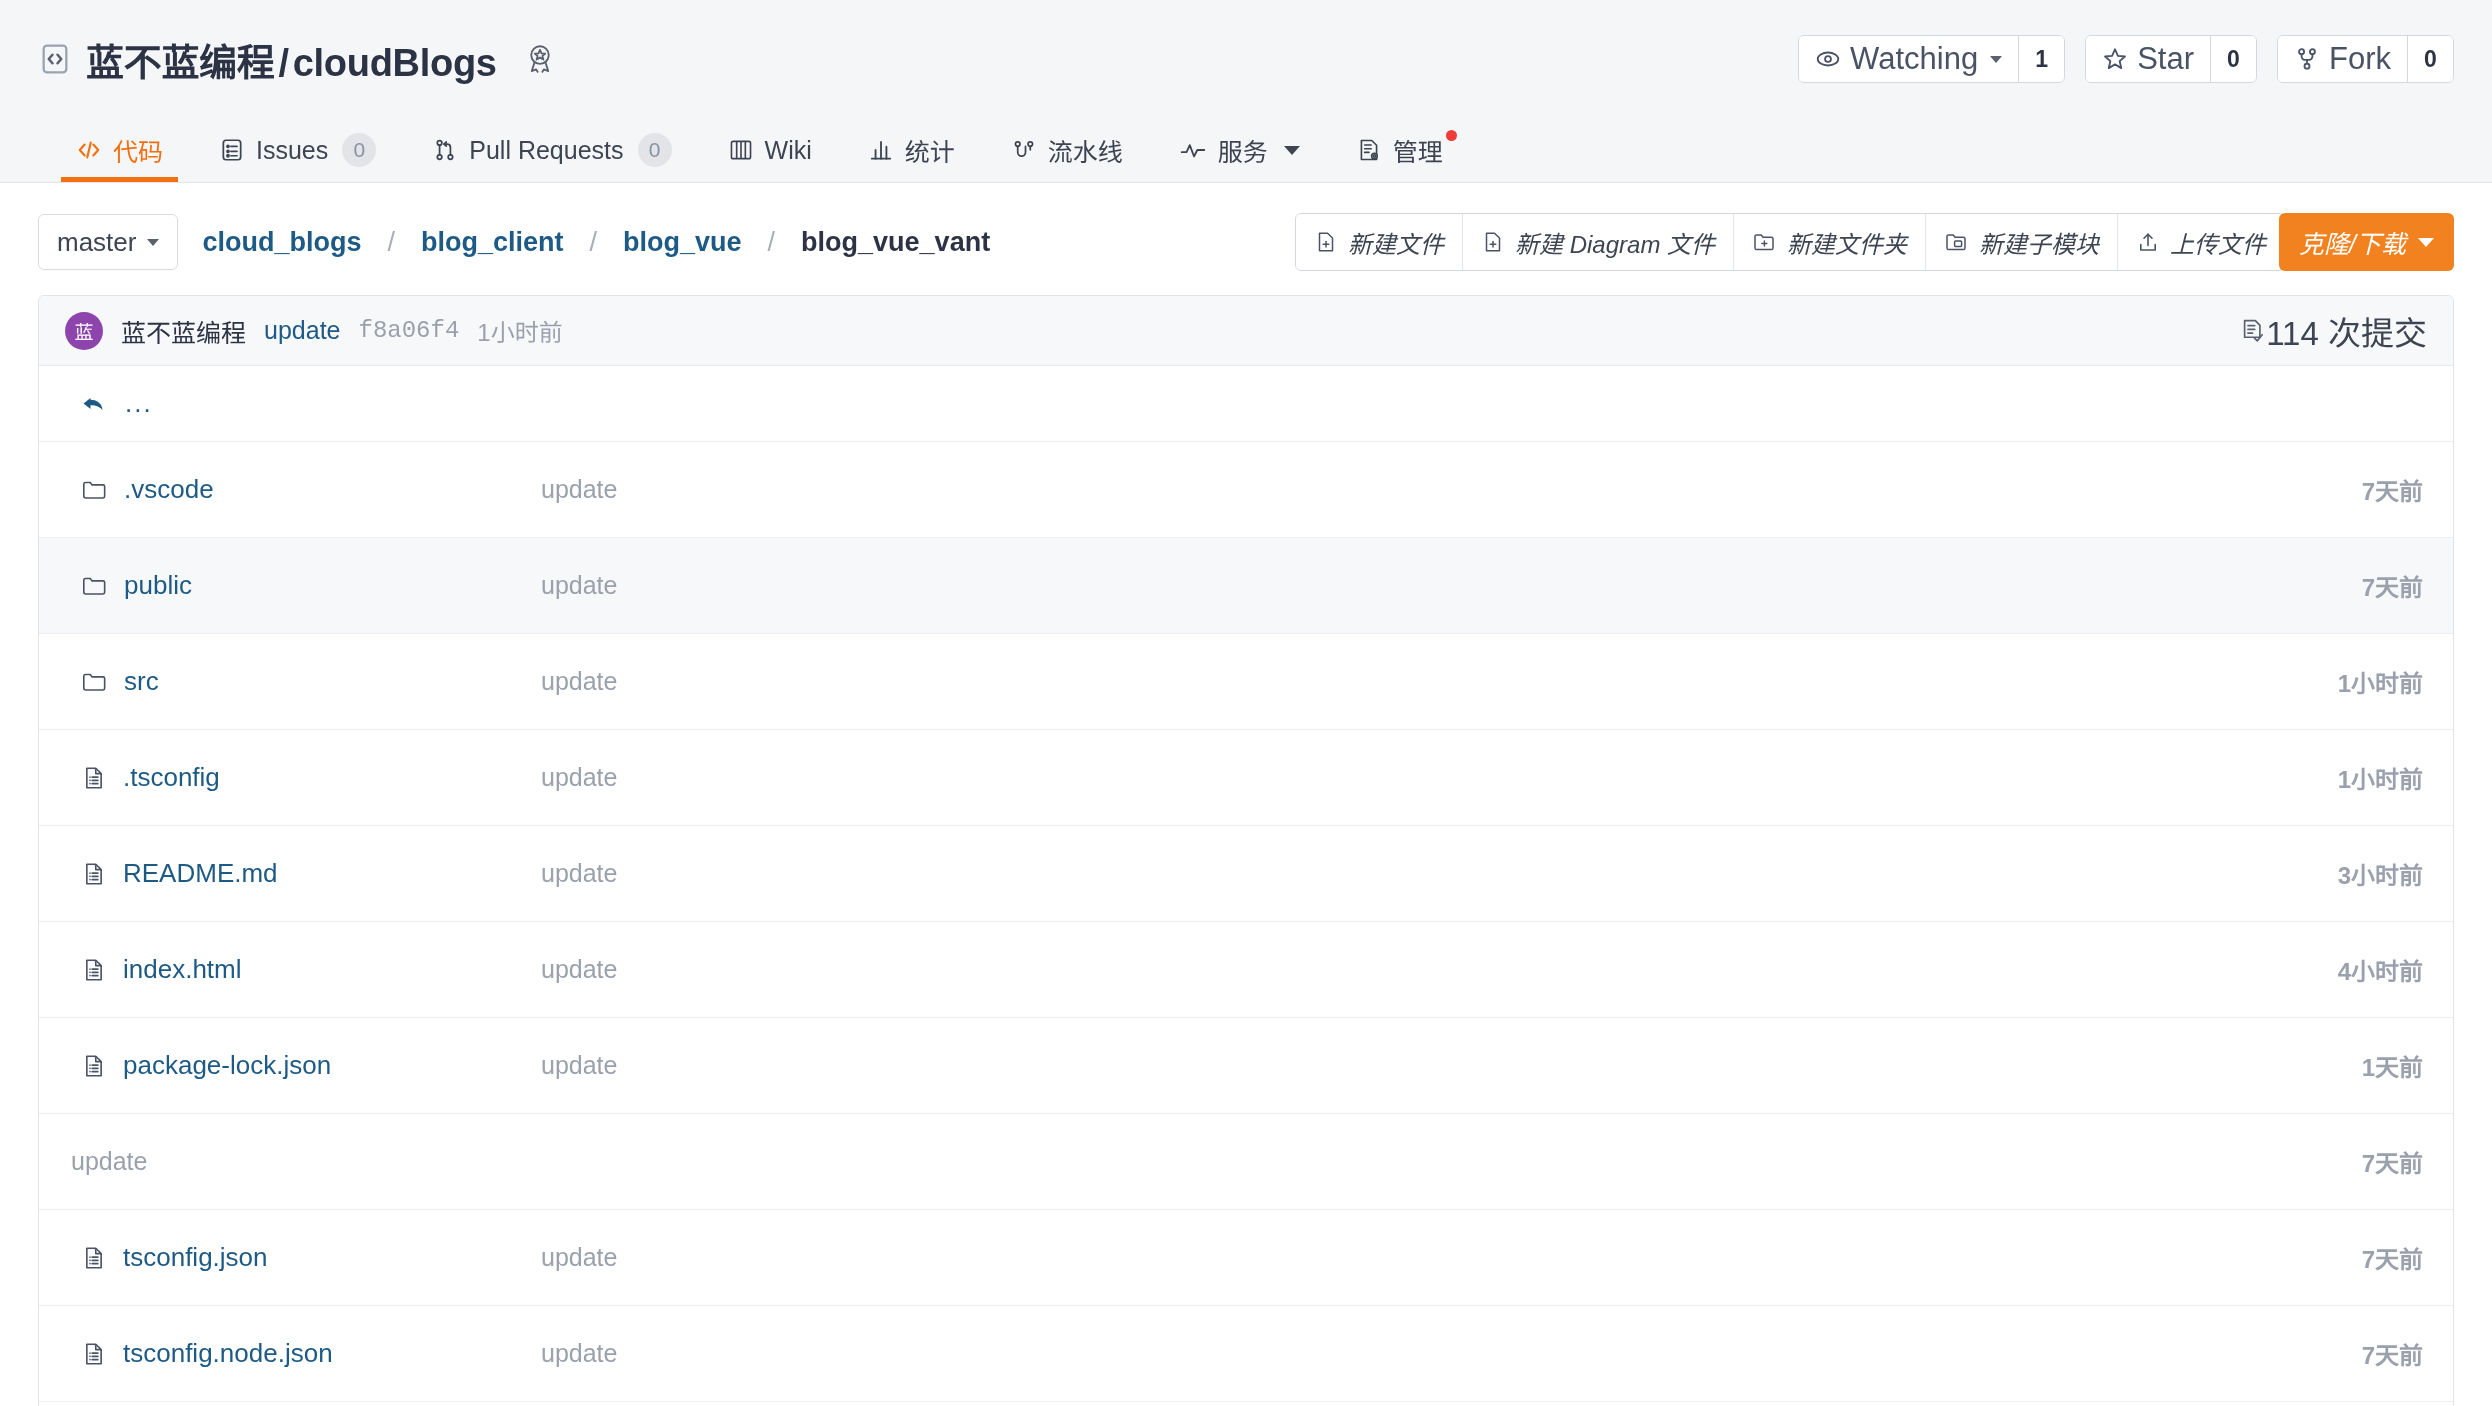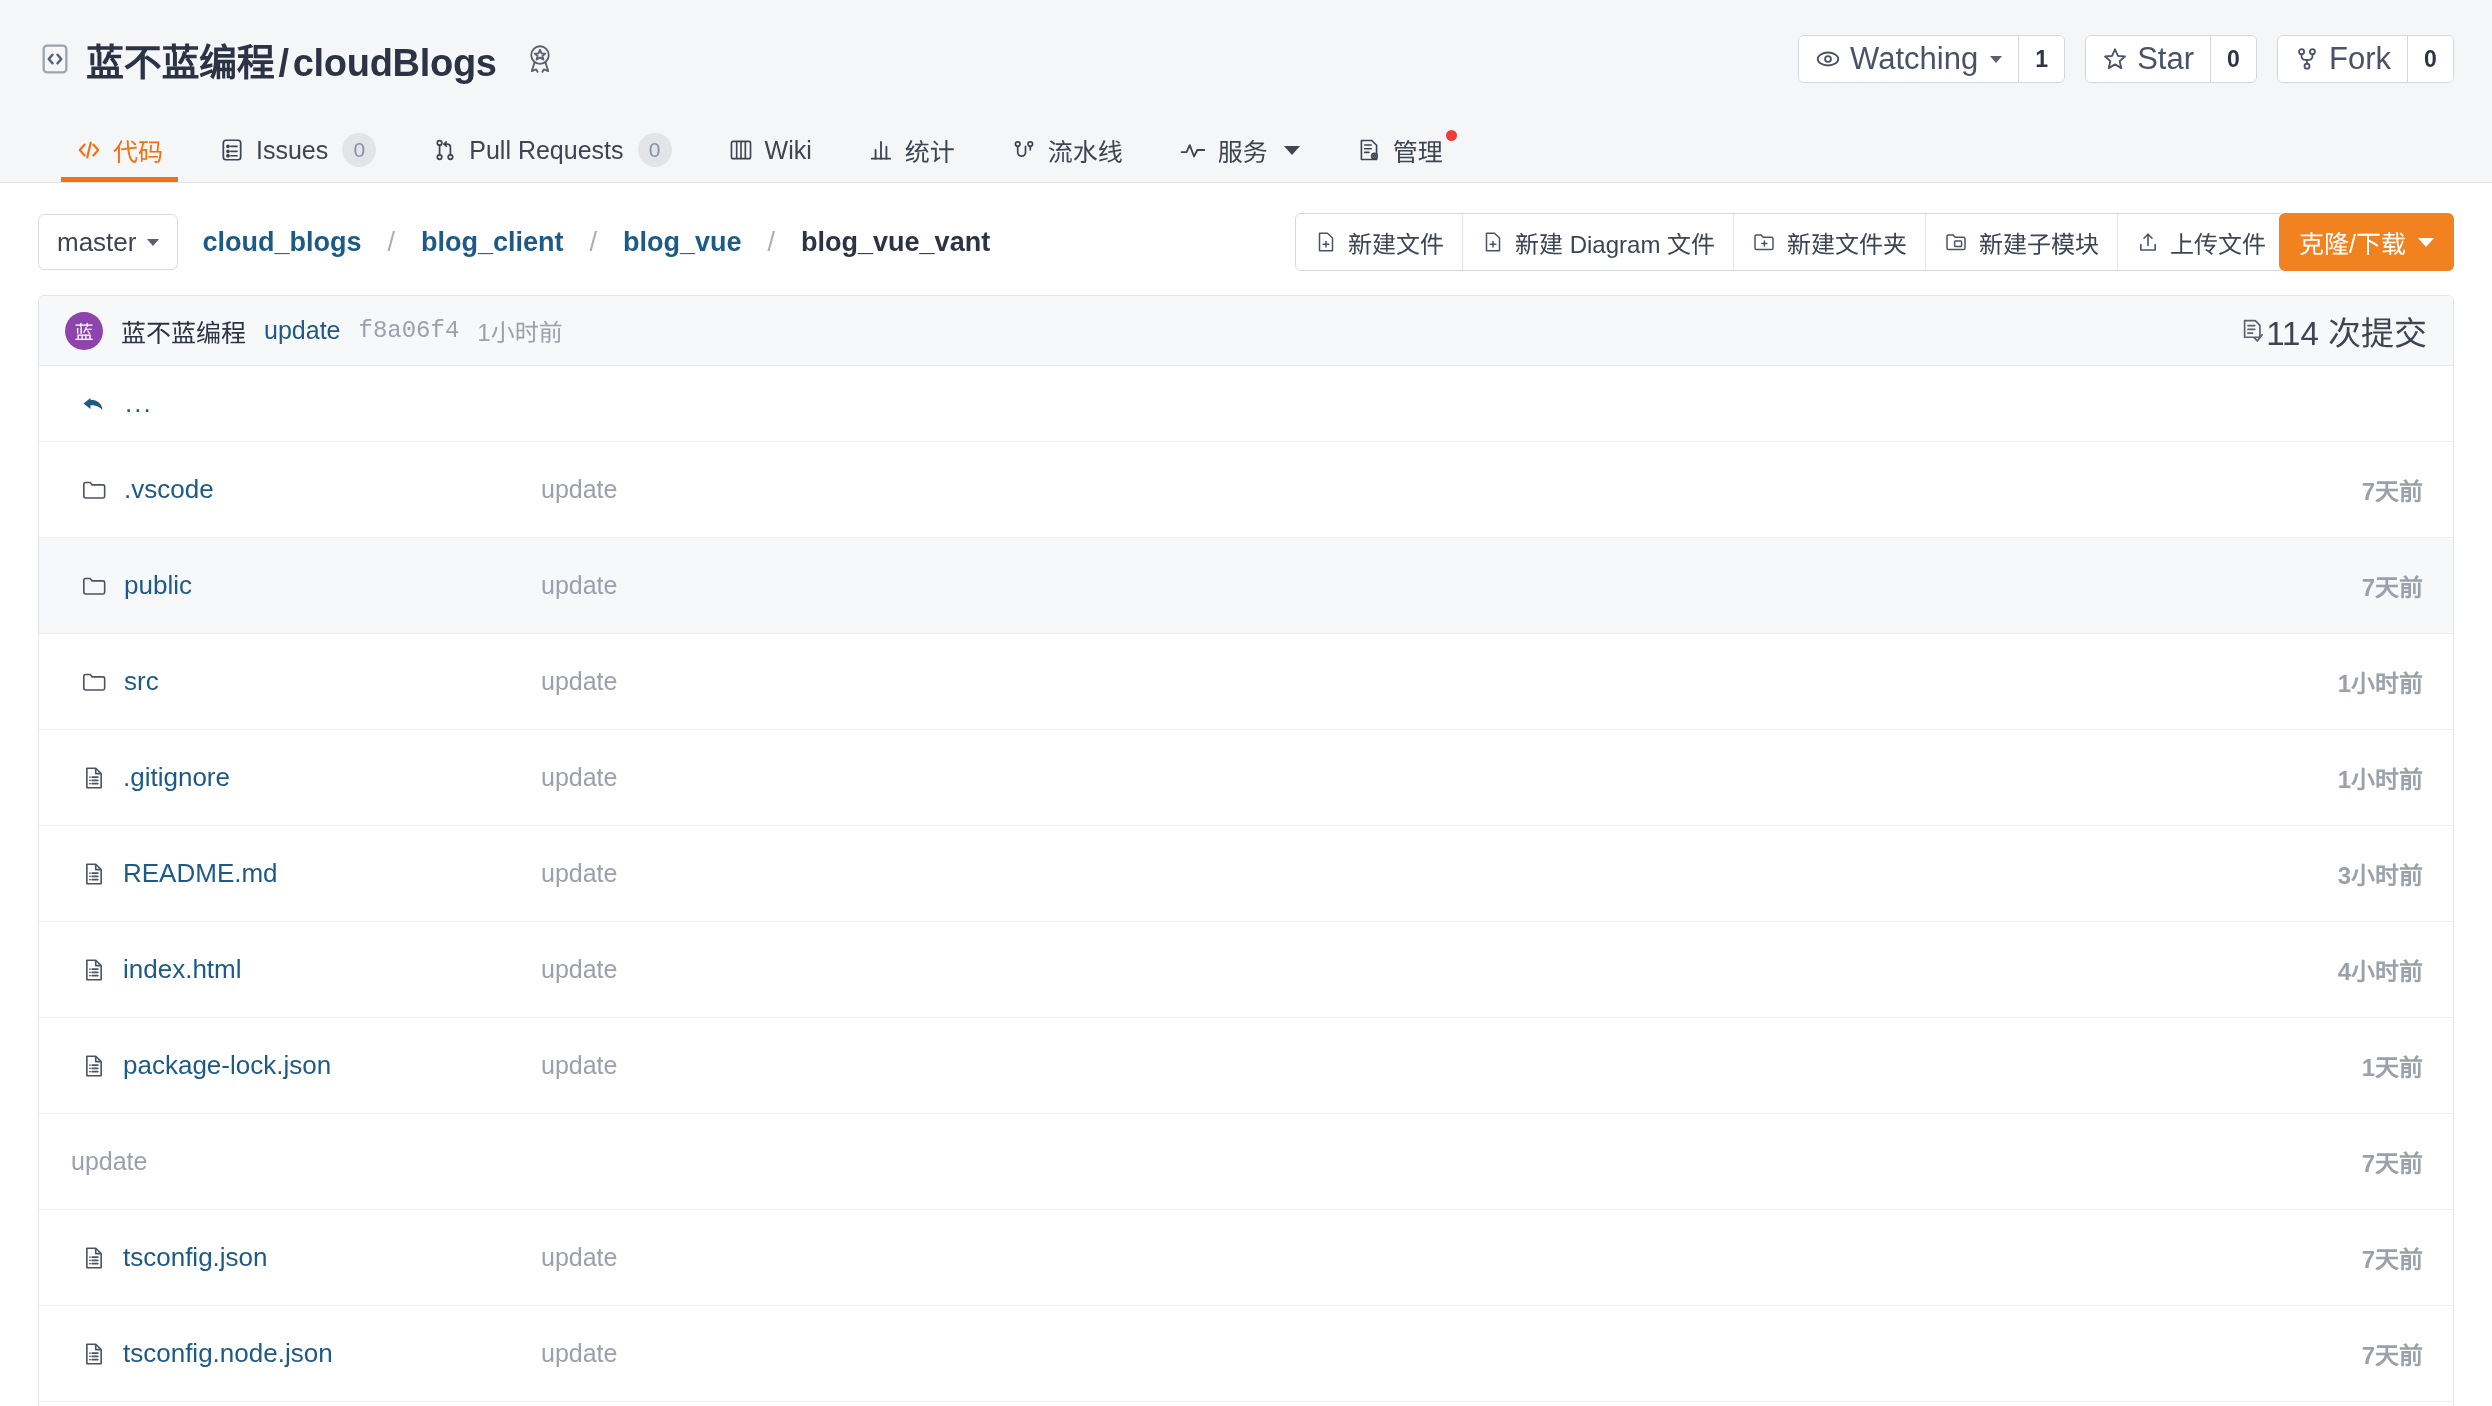--- a/index.html
+++ b/index.html
@@ -170,21 +170,21 @@
     text-decoration: none;
     white-space: nowrap;
   }
   .breadcrumb .crumb-sep {
     color: #a8aeb8;
     font-weight: normal;
     padding: 0 10px;
   }
   .breadcrumb .current { color: #2c3345; white-space: nowrap; }
 
-  .toolbar-right { display: flex; align-items: center; }
+  .toolbar-right { display: flex; align-items: center; font-style: italic; }
   .action-group {
     display: inline-flex;
     align-items: stretch;
     border: 1px solid #d4d8de;
     border-radius: 6px;
     overflow: hidden;
     height: 58px;
     background: #fff;
   }
   .action-group .act {
@@ -611,21 +611,21 @@
           <path d="M5.4 3 h8.2 L18.6 8 V21 H5.4 Z" stroke-linejoin="round"></path>
           <polyline points="13.6,3 13.6,8 18.6,8" stroke-linejoin="round"></polyline>
           <circle cx="8.3" cy="11.2" r="0.75" fill="#4a5366" stroke="none"></circle>
             <line x1="10.3" y1="11.2" x2="15.6" y2="11.2" stroke-linecap="round"></line>
           <circle cx="8.3" cy="14.2" r="0.75" fill="#4a5366" stroke="none"></circle>
             <line x1="10.3" y1="14.2" x2="15.6" y2="14.2" stroke-linecap="round"></line>
           <circle cx="8.3" cy="17.2" r="0.75" fill="#4a5366" stroke="none"></circle>
             <line x1="10.3" y1="17.2" x2="15.6" y2="17.2" stroke-linecap="round"></line>
         </svg>
       </span>
-      <a href="#" class="fname">.gitignore</a>
+      <a href="#" class="fname">.tsconfig</a>
     </div>
     <div class="col-msg">update</div>
     <div class="col-time">1小时前</div>
   </div>
 
   <div class="row">
     <div class="col-name">
       <span class="icon-wrap">
         <svg width="26" height="26" viewBox="0 0 24 24" fill="none" stroke="#4a5366" stroke-width="1.5">
           <path d="M5.4 3 h8.2 L18.6 8 V21 H5.4 Z" stroke-linejoin="round"></path>

